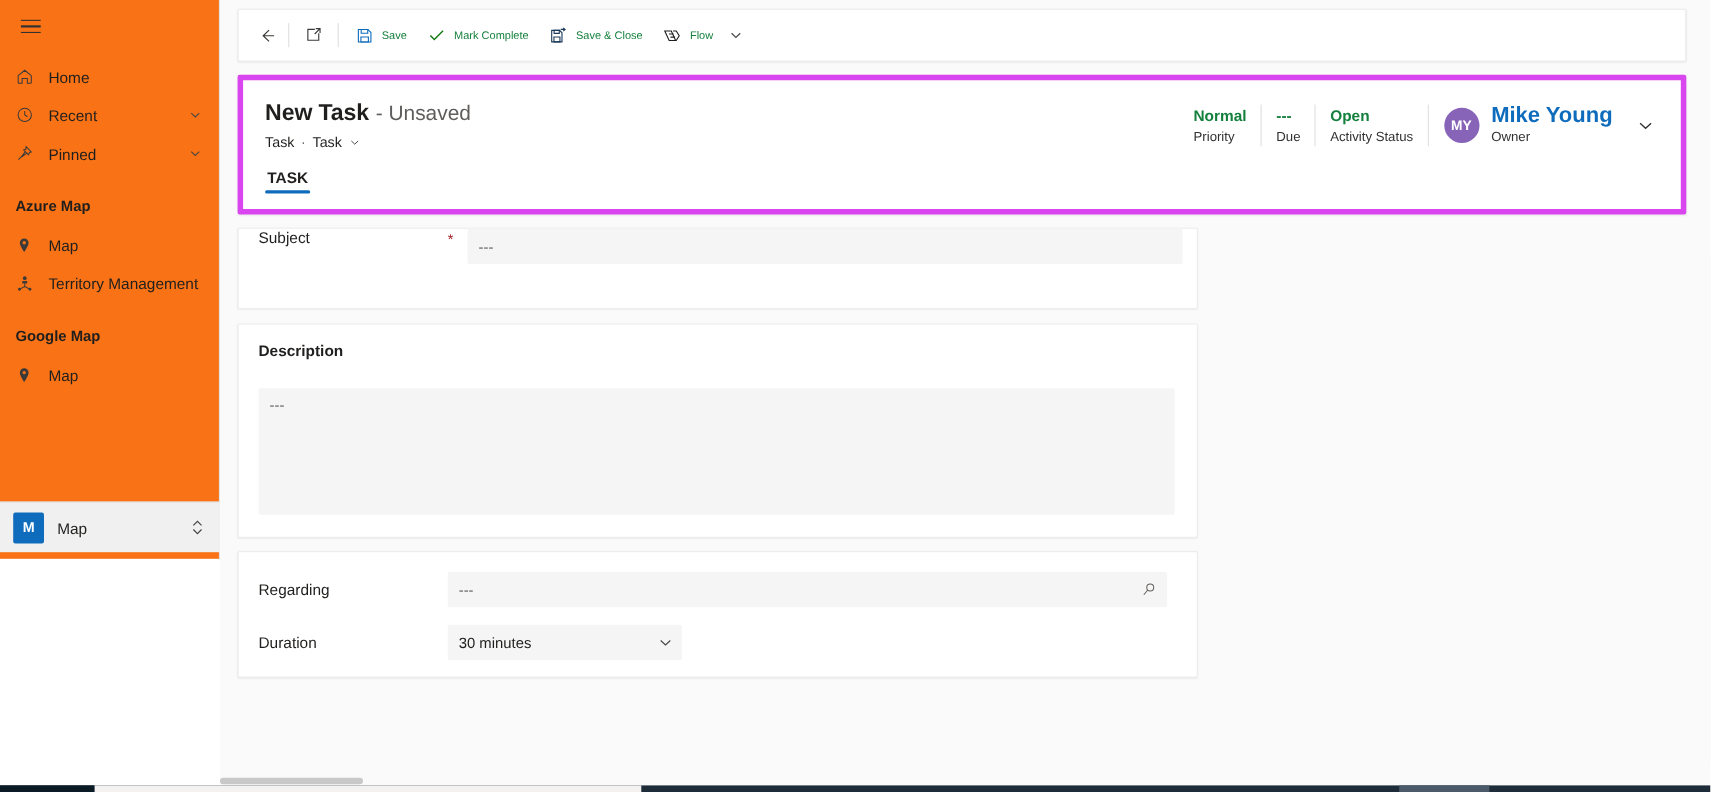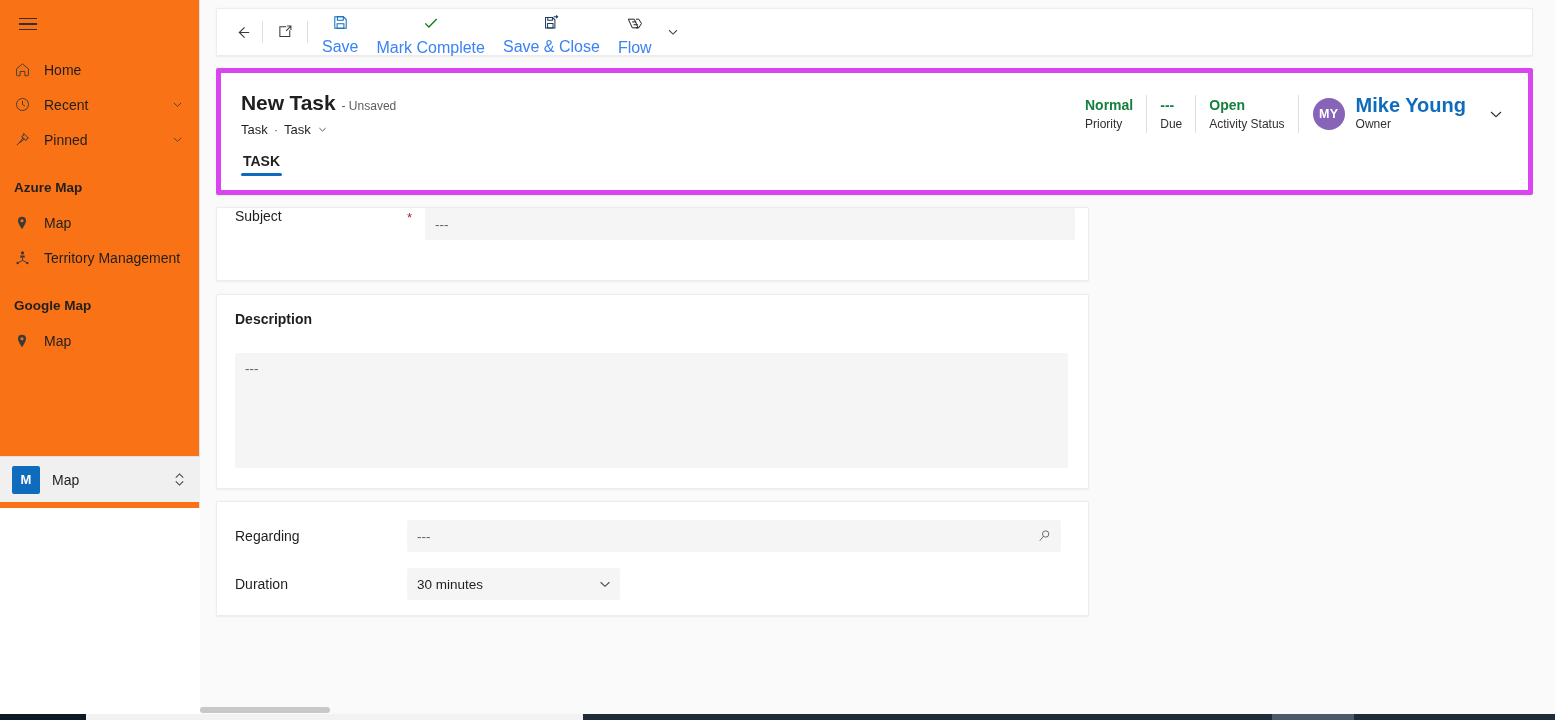--- a/index.html
+++ b/index.html
@@ -86,42 +86,41 @@
     background: #ffffff;
     border: 1px solid #ededed;
     border-radius: 2px;
     box-shadow: 0 0.6px 1.8px rgba(0,0,0,0.06);
     display: flex; align-items: center;
     padding-left: 10px;
   }
   .cmd-btn {
     height: 36px; display: flex; align-items: center;
     padding: 0 9px; border-radius: 2px; cursor: pointer;
-    font-size: 16px; color: #3b82f6; gap: 7px;
+    font-size: 10px; color: #15803d; gap: 7px;
     white-space: nowrap;
-    flex-direction: column;
   }
   .cmd-sep { width: 1px; height: 22px; background: #e1dfdd; margin: 0 5px; }
   .cmd-ico { display: flex; align-items: center; justify-content: center; width: 18px; height: 18px; }
   .cmd-chev { width: 20px; display: flex; align-items: center; justify-content: center; cursor: pointer; }
 
   
   #header-card {
     margin: 12px 22px 0 16px;
     background: #ffffff;
     border: 5px solid #d946ef;
     border-radius: 2px;
     box-shadow: 0 0.6px 1.8px rgba(0,0,0,0.06);
     height: 127px;
     position: relative;
     padding: 18px 0 0 20px;
   }
   .rec-title-row { display: flex; align-items: baseline; gap: 6px; }
   .rec-title { font-size: 21px; font-weight: bold; color: #201f1e; letter-spacing: -0.1px; }
-  .rec-unsaved { font-size: 12px; color: #605e5c; }
+  .rec-unsaved { font-size: 19px; color: #605e5c; }
   .rec-breadcrumb {
     margin-top: 7px; display: flex; align-items: center;
     font-size: 13px; color: #201f1e; gap: 6px;
   }
   .rec-breadcrumb .bc-dot { color: #605e5c; }
   .bc-link { cursor: pointer; }
   .bc-chev { display: flex; align-items: center; color: #484644; }
 
   .tabs { margin-top: 16px; display: flex; }
   .tab {

